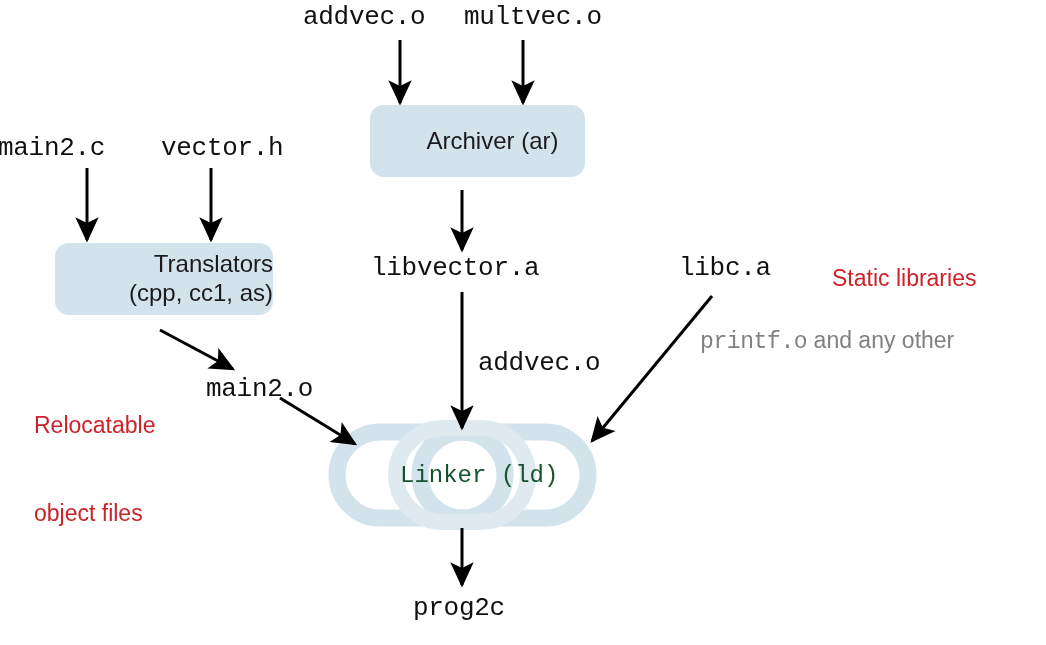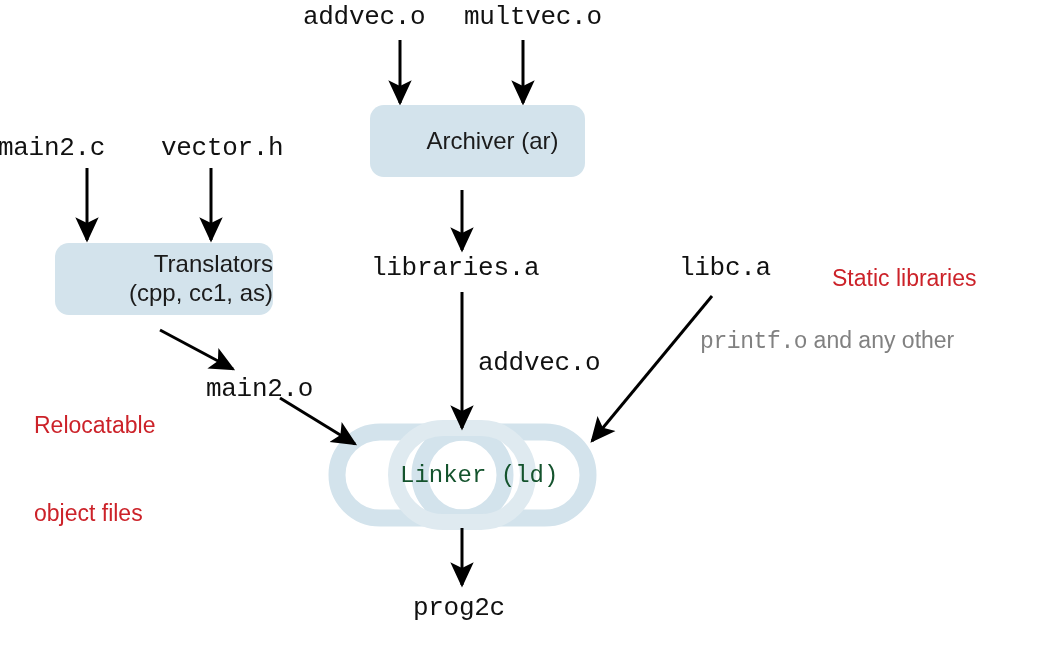--- a/index.html
+++ b/index.html
@@ -135,21 +135,21 @@
 
   <div class="lbl file-label" style="left:-2px; top:133px;">main2.c</div>
 
   <div class="lbl file-label" style="left:161px; top:133px;">vector.h</div>
 
   <div class="node-box" style="left:55px; top:243px; width:188px; height:72px; flex-direction:column;align-items:flex-end;">
     <span>Translators</span>
     <span>(cpp, cc1, as)</span>
   </div>
 
-  <div class="lbl file-label" style="left:371px; top:253px;">libraries.a</div>
+  <div class="lbl file-label" style="left:371px; top:253px;">libvector.a</div>
 
   <div class="lbl file-label" style="left:679px; top:253px;">libc.a</div>
 
   <div class="lbl file-label" style="left:478px; top:348px;">addvec.o</div>
 
   <div class="lbl file-label" style="left:206px; top:374px;">main2.o</div>
 
   <div class="lbl red-note" style="left:832px; top:264px;">Static libraries</div>
 
   <div class="lbl red-note" style="left:34px; top:352px;">

